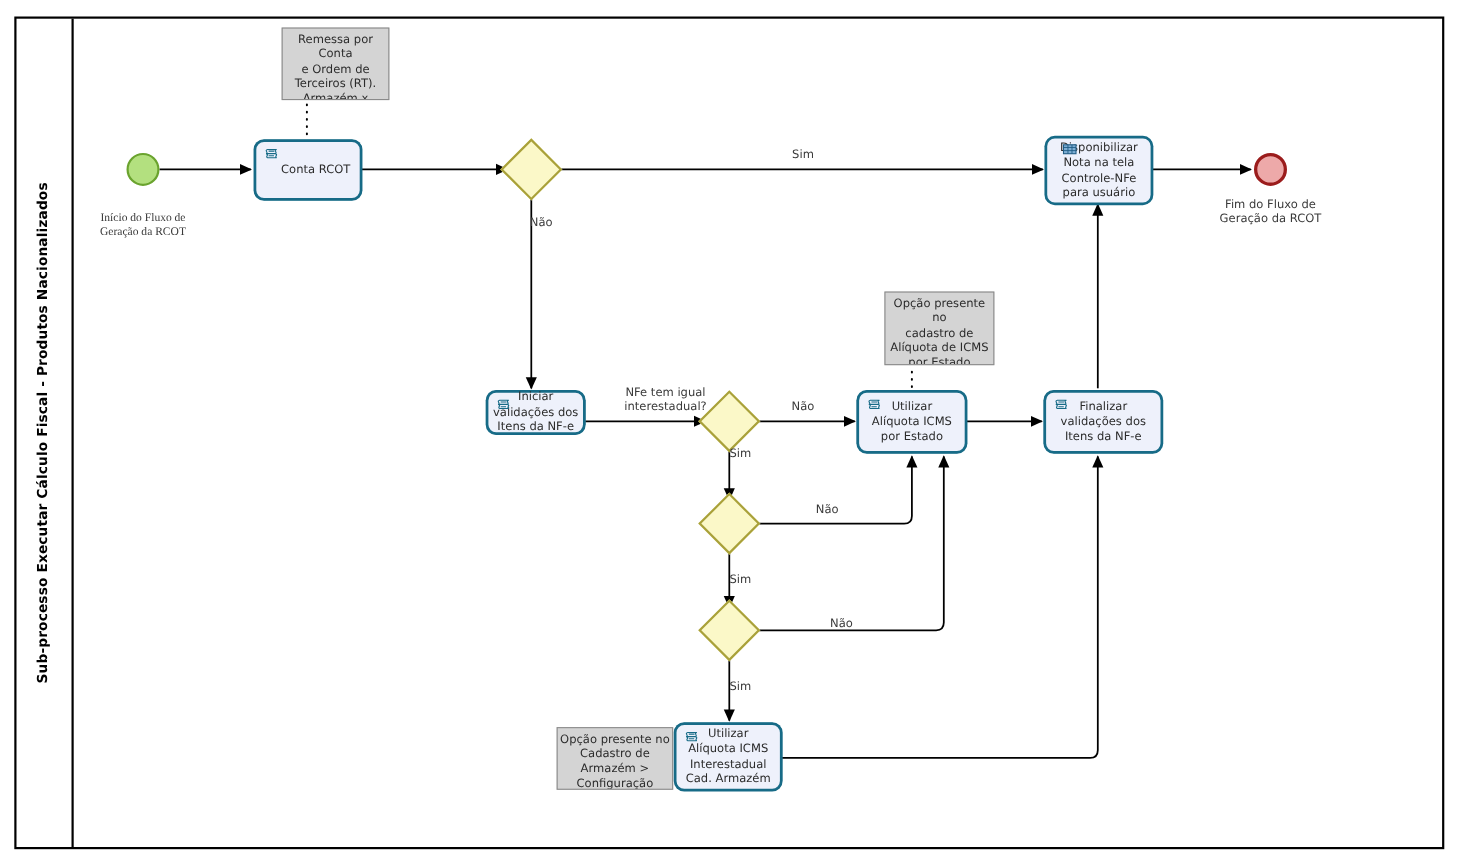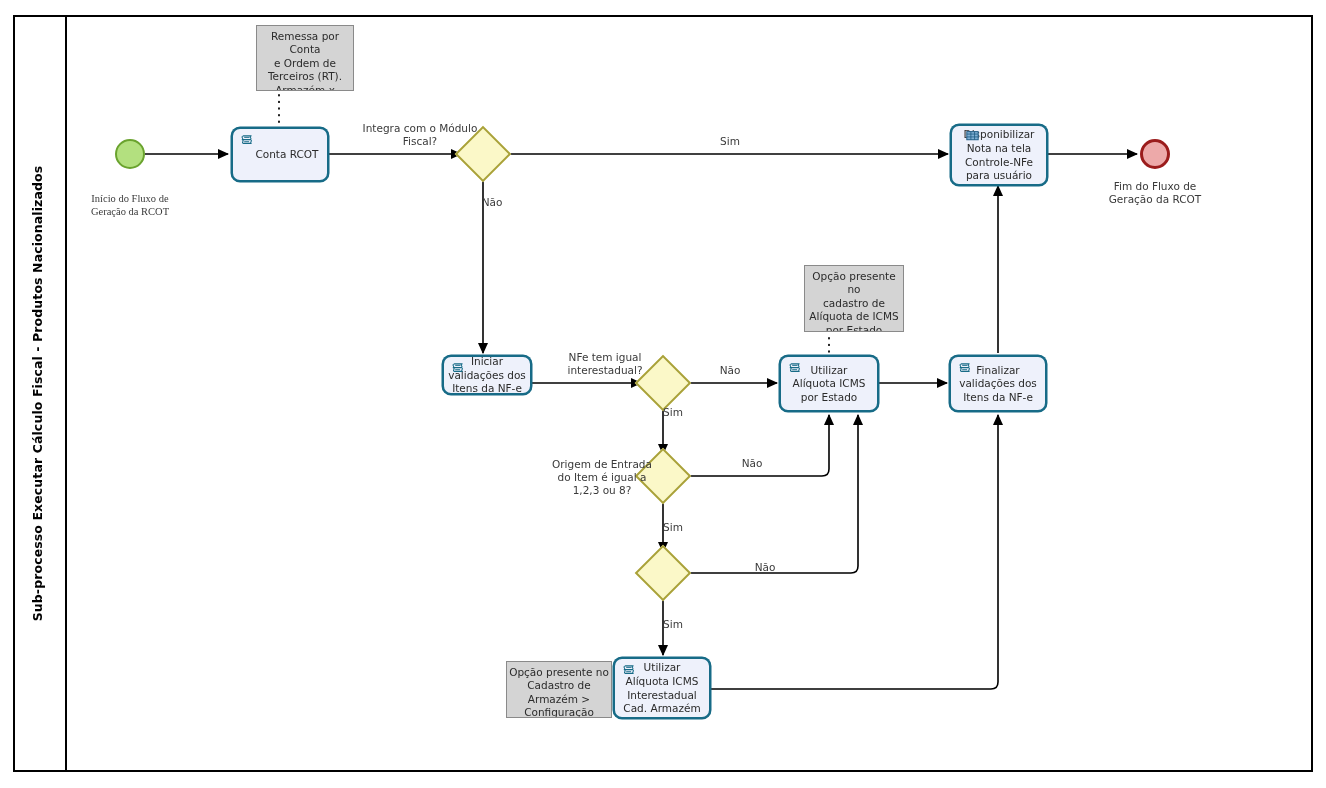--- a/index.html
+++ b/index.html
@@ -222,22 +222,20 @@
   <div class="node task" style="left:231px; top:127px; width:98px; height:55px;">
     <svg class="task-icon" viewBox="0 0 16 16">
       <path d="M4 2 Q2 2.6 3 4 Q4 5.4 2.6 6 L11.4 6 Q12.8 5.4 11.8 4 Q10.8 2.6 12.8 2 Z" fill="none" stroke="#176B87" stroke-width="1.1"></path>
       <path d="M2.6 6 Q4.6 6.6 3.6 8 Q2.6 9.4 4 10 L12.8 10 Q11.4 9.4 12.4 8 Q13.4 6.6 11.4 6" fill="none" stroke="#176B87" stroke-width="1.1"></path>
       <path d="M5 3.6 L10.6 3.6 M5 8.2 L10.2 8.2" stroke="#176B87" stroke-width="1"></path>
     </svg>
     <div class="task-text" style="padding-left:14px;">Conta RCOT</div>
   </div>
 
   <div class="node gateway" style="left:463px; top:134px;"></div>
-  <div class="edge-label" style="left:335px; top:122px; width:170px;">Integra com o Módulo
-Fiscal?</div>
   <div class="edge-label" style="left:462px; top:196px; width:60px;">Não</div>
   <div class="edge-label" style="left:695px; top:135px; width:70px;">Sim</div>
 
   <div class="node task" style="left:950px; top:124px; width:98px; height:62px;">
     <svg class="task-icon" viewBox="0 0 16 16" style="left:12px; top:4px; width:17px; height:13px;">
       <rect x="1" y="2" width="14" height="10" fill="#7FAFD4" stroke="#1F5C84" stroke-width="1.2"></rect>
       <path d="M1 5 H15 M1 8.5 H15 M6 2 V12 M10.5 2 V12" stroke="#1F5C84" stroke-width="1"></path>
     </svg>
     <div class="task-text">Disponibilizar
 Nota na tela
@@ -270,35 +268,32 @@
     <svg class="task-icon" viewBox="0 0 16 16">
       <path d="M4 2 Q2 2.6 3 4 Q4 5.4 2.6 6 L11.4 6 Q12.8 5.4 11.8 4 Q10.8 2.6 12.8 2 Z" fill="none" stroke="#176B87" stroke-width="1.1"></path>
       <path d="M2.6 6 Q4.6 6.6 3.6 8 Q2.6 9.4 4 10 L12.8 10 Q11.4 9.4 12.4 8 Q13.4 6.6 11.4 6" fill="none" stroke="#176B87" stroke-width="1.1"></path>
       <path d="M5 3.6 L10.6 3.6 M5 8.2 L10.2 8.2" stroke="#176B87" stroke-width="1"></path>
     </svg>
     <div class="task-text">Utilizar
 Alíquota ICMS
 por Estado</div>
   </div>
 
-  <div class="node task" style="left:949px; top:355px; width:98px; height:57px;">
+  <div class="node task" style="left:949px; top:355px; width:108px; height:57px;">
     <svg class="task-icon" viewBox="0 0 16 16">
       <path d="M4 2 Q2 2.6 3 4 Q4 5.4 2.6 6 L11.4 6 Q12.8 5.4 11.8 4 Q10.8 2.6 12.8 2 Z" fill="none" stroke="#176B87" stroke-width="1.1"></path>
       <path d="M2.6 6 Q4.6 6.6 3.6 8 Q2.6 9.4 4 10 L12.8 10 Q11.4 9.4 12.4 8 Q13.4 6.6 11.4 6" fill="none" stroke="#176B87" stroke-width="1.1"></path>
       <path d="M5 3.6 L10.6 3.6 M5 8.2 L10.2 8.2" stroke="#176B87" stroke-width="1"></path>
     </svg>
     <div class="task-text">Finalizar
 validações dos
 Itens da NF-e</div>
   </div>
 
   <div class="node gateway" style="left:643px; top:456px;"></div>
-  <div class="edge-label" style="left:542px; top:458px; width:120px;">Origem de Entrada
-do Item é igual a
-1,2,3 ou 8?</div>
   <div class="edge-label" style="left:722px; top:457px; width:60px;">Não</div>
   <div class="edge-label" style="left:643px; top:521px; width:60px;">Sim</div>
 
   <div class="node gateway" style="left:643px; top:553px;"></div>
   <div class="edge-label" style="left:735px; top:561px; width:60px;">Não</div>
   <div class="edge-label" style="left:643px; top:618px; width:60px;">Sim</div>
 
   <div class="node task" style="left:613px; top:657px; width:98px; height:62px;">
     <svg class="task-icon" viewBox="0 0 16 16">
       <path d="M4 2 Q2 2.6 3 4 Q4 5.4 2.6 6 L11.4 6 Q12.8 5.4 11.8 4 Q10.8 2.6 12.8 2 Z" fill="none" stroke="#176B87" stroke-width="1.1"></path>

